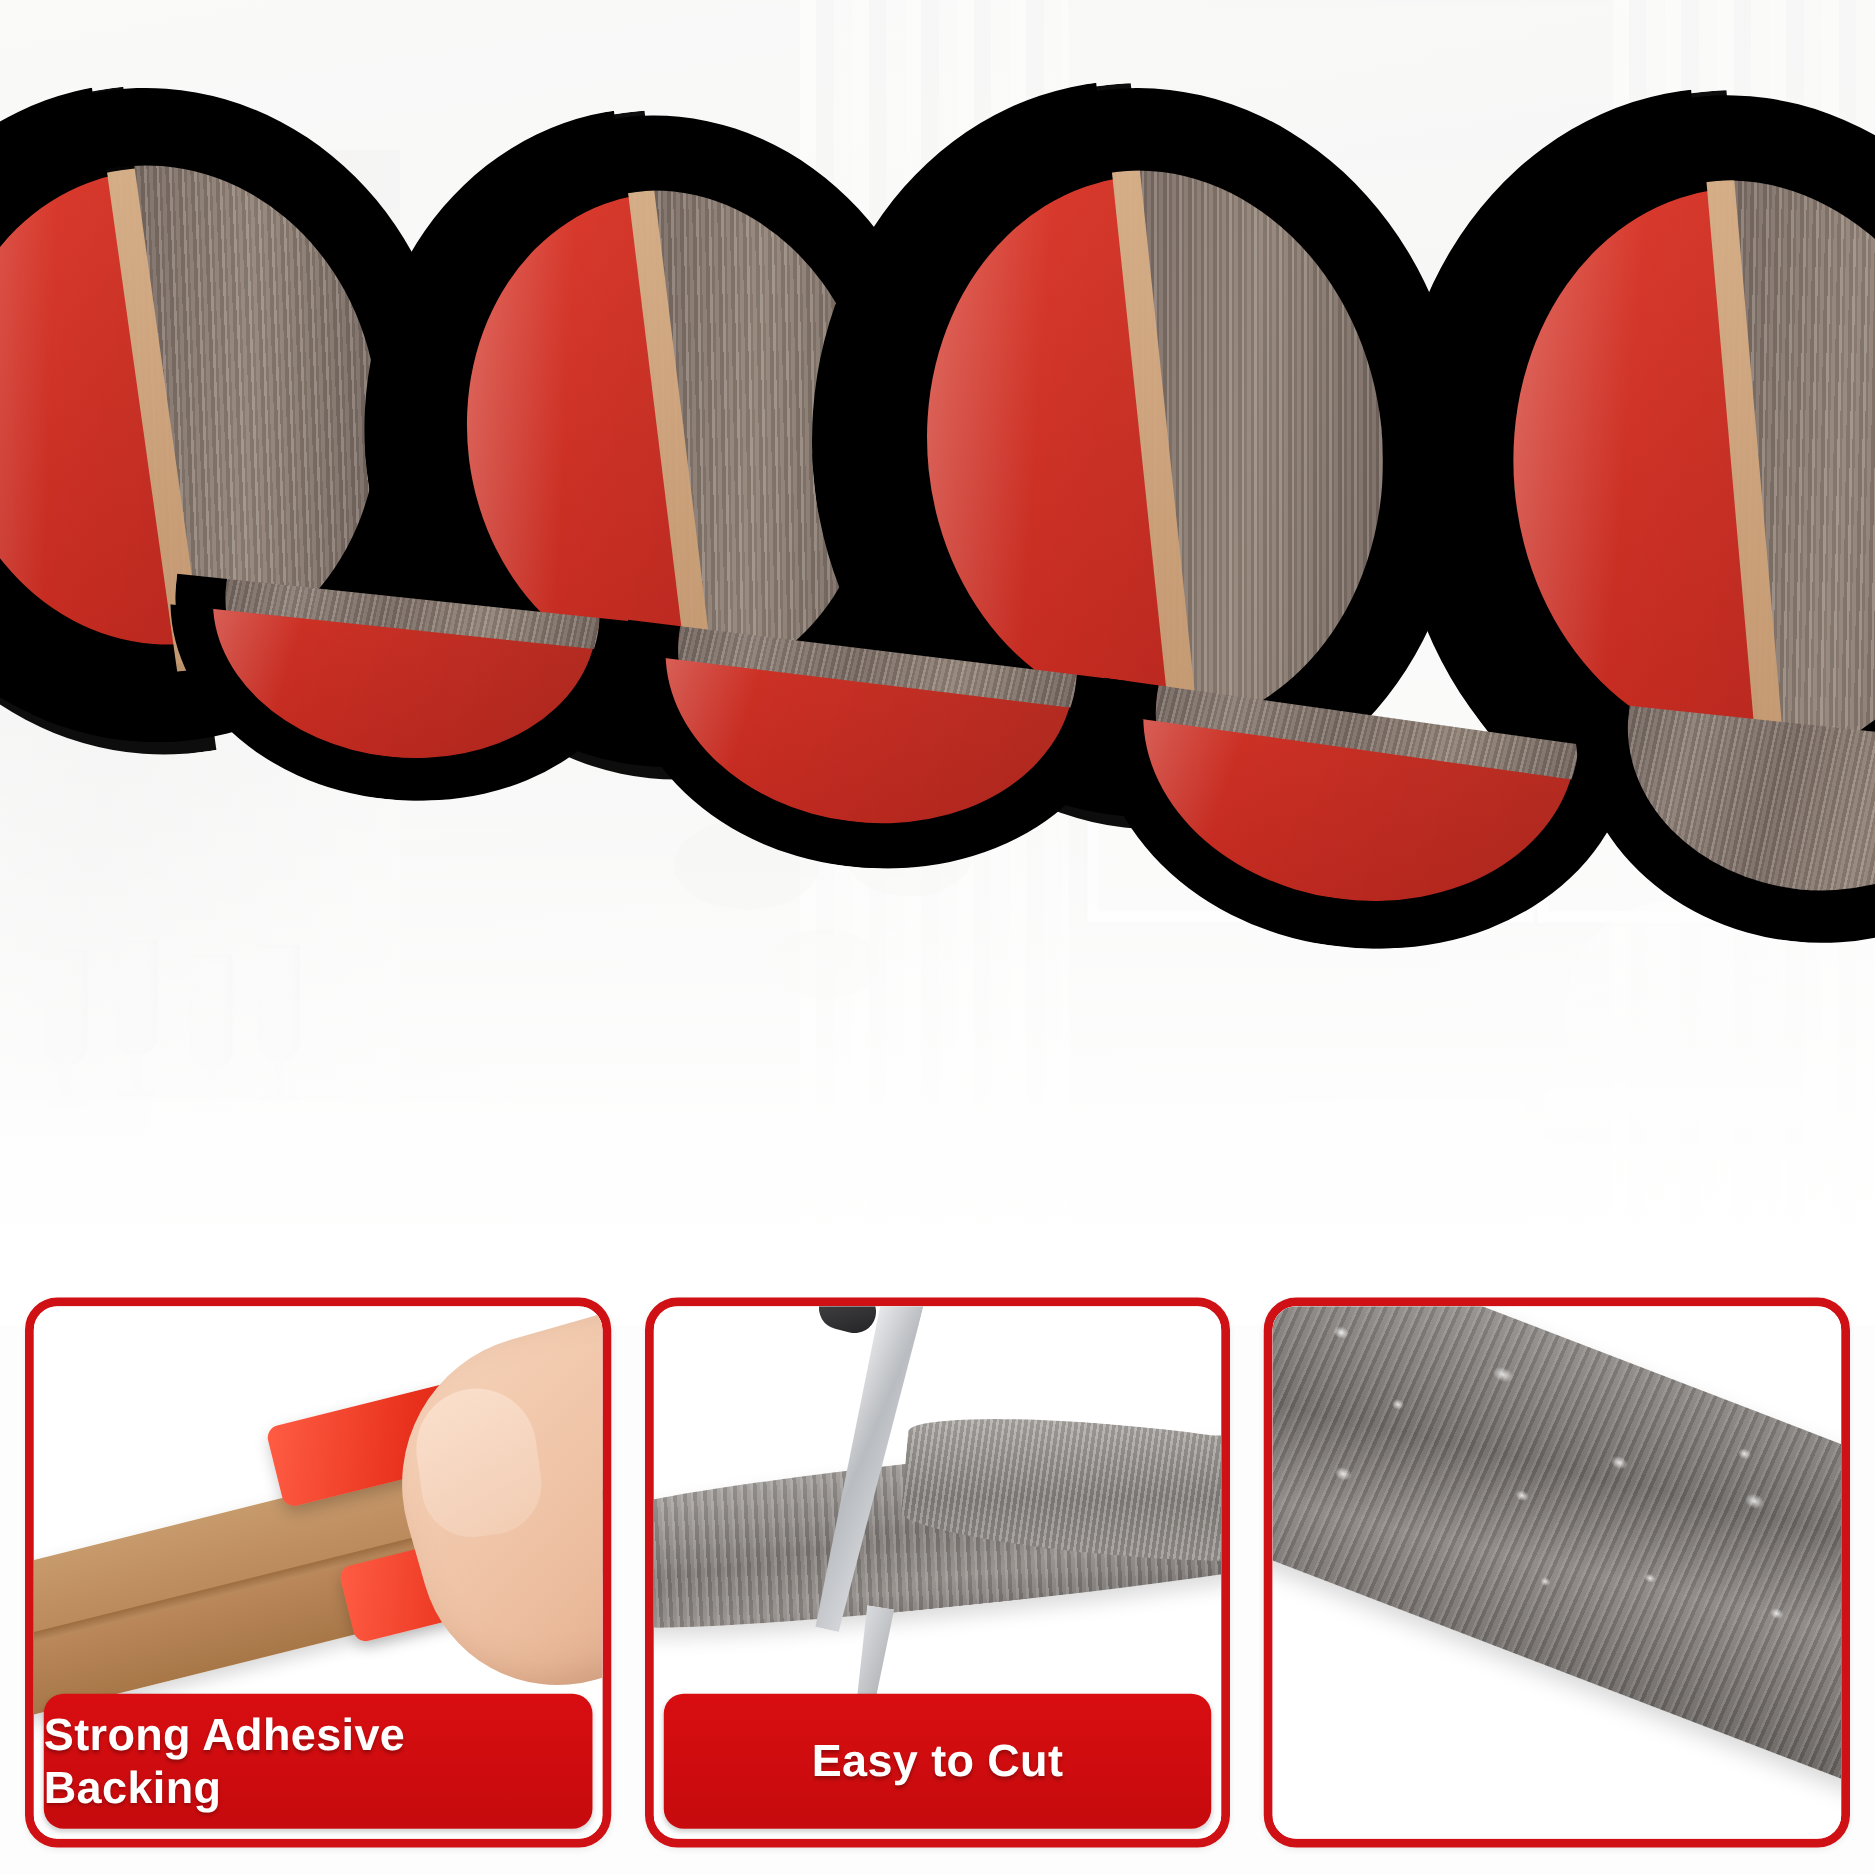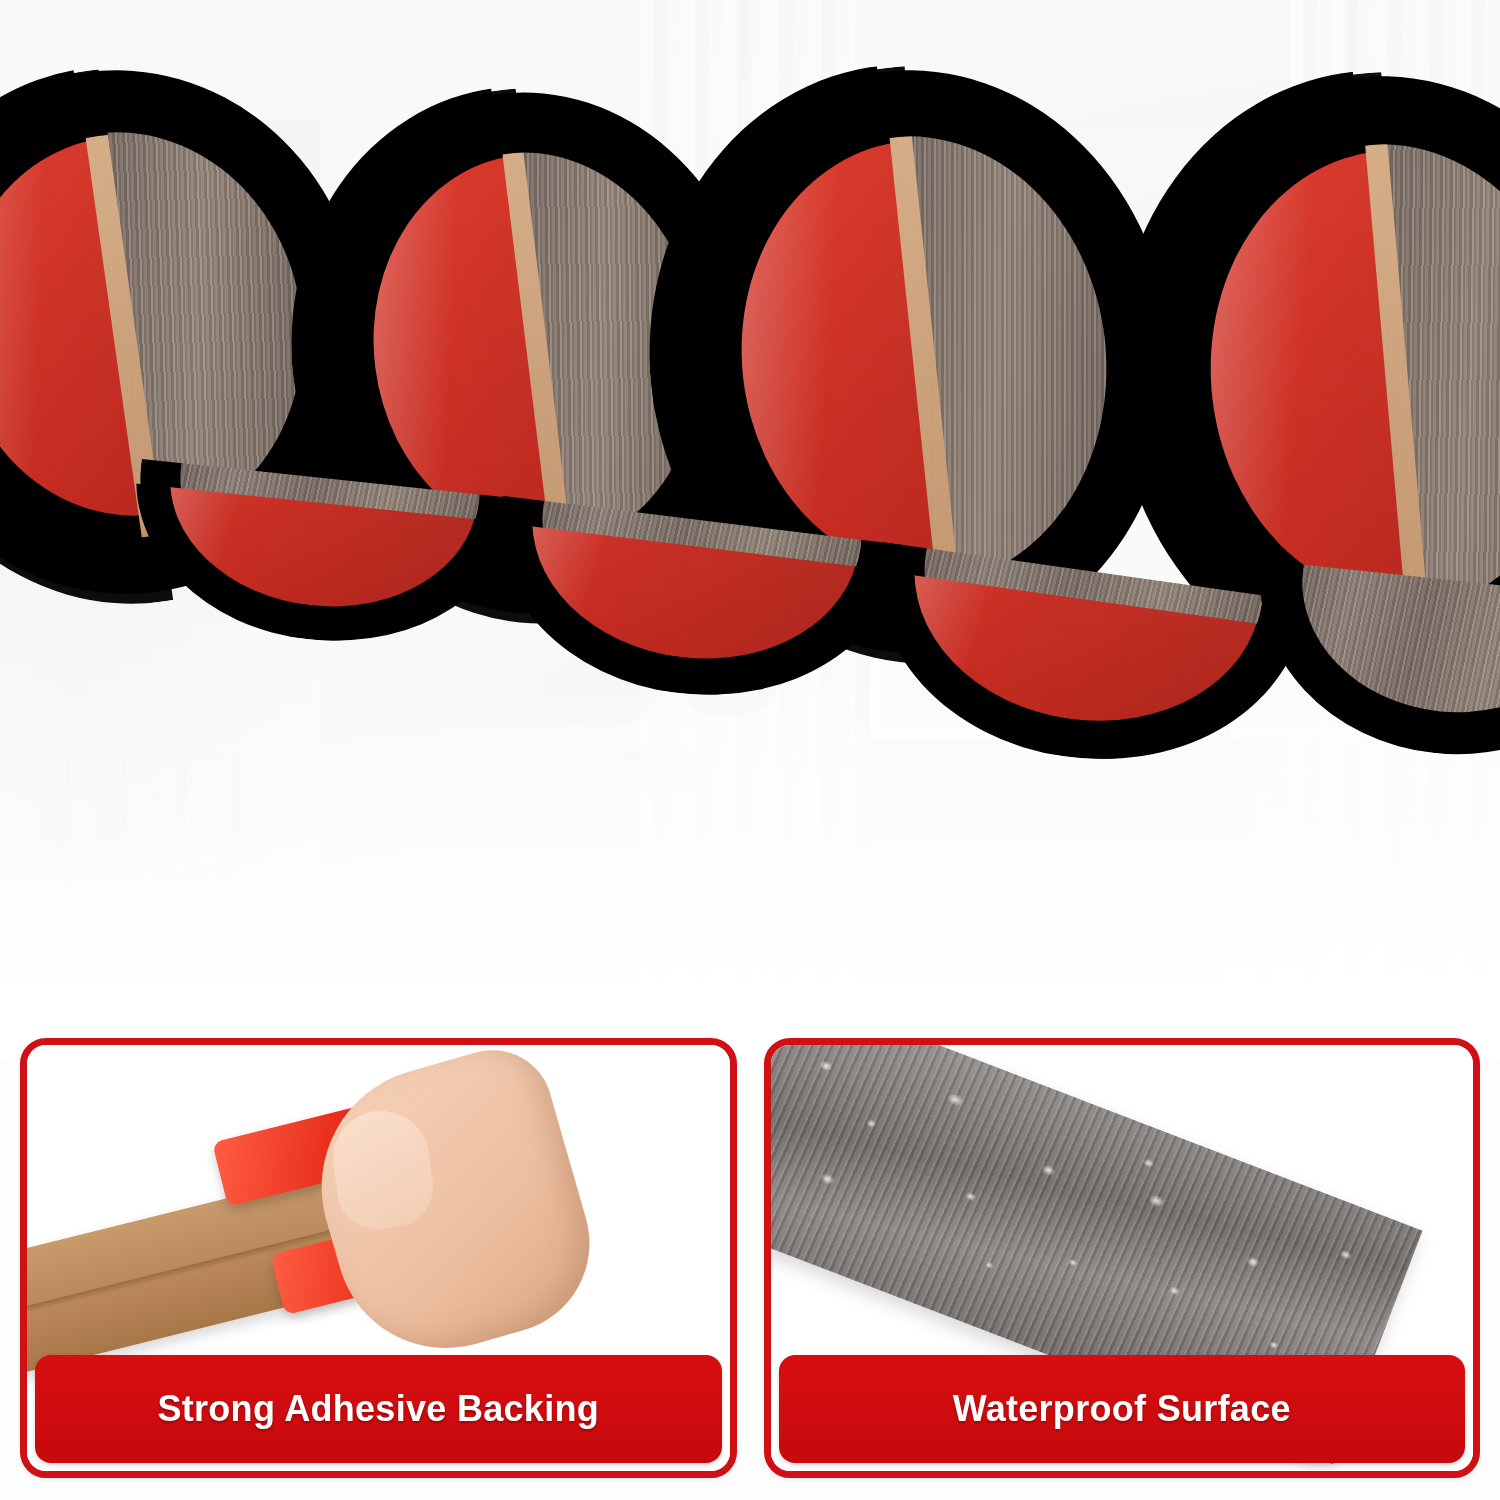--- a/index.html
+++ b/index.html
@@ -266,26 +266,35 @@
         <div class="p1-liner p1-l2"></div>
         <div class="p1-hand">
           <div class="p1-nail"></div>
         </div>
       </div>
       <div class="caption">
         <span>Strong Adhesive Backing</span>
       </div>
     </div>
 
+    <div class="panel">
+      <div class="photo">
+        <div class="p2-band"></div>
+        <div class="p2-band2"></div>
+        <div class="p2-pivot"></div>
+        <div class="p2-blade"></div>
+        <div class="p2-blade2"></div>
+      </div>
+      <div class="caption">
+        <span>Easy to Cut</span>
+      </div>
+    </div>
 
     <div class="panel">
       <div class="photo">
         <div class="p3-band">
           <div class="p3-drops"></div>
         </div>
       </div>
-      <div class="caption">
-        <span>Waterproof Surface</span>
-      </div>
     </div>
   </div>
 
 </div>
 
 </body></html>

